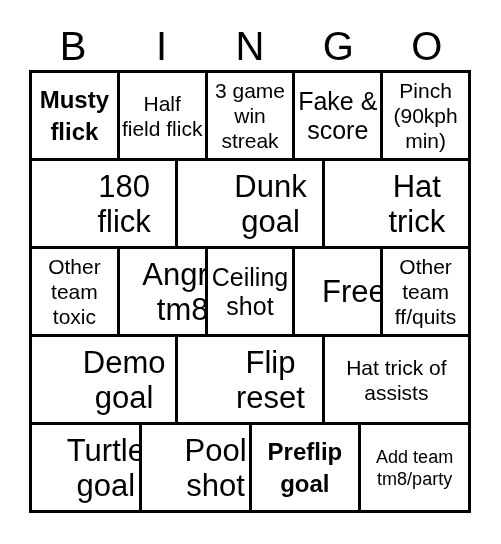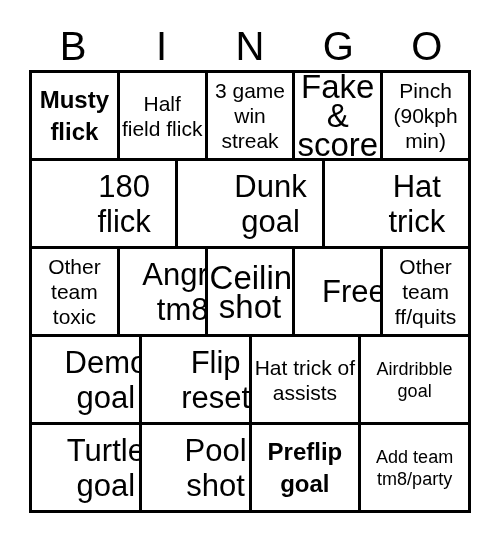--- a/index.html
+++ b/index.html
@@ -74,21 +74,21 @@
   }
   .cell-text {
     display: block;
     width: 100%;
     color: #000000;
     font-weight: 400;
   }
   
   .fs-xxl .cell-text { font-size: 31px; line-height: 35px; margin-left: 41px; }
   .fs-xl  .cell-text { font-size: 24px; line-height: 32px; font-weight: bold; }
-  .fs-lg  .cell-text { font-size: 33px; line-height: 29px; text-align: center; }
+  .fs-lg  .cell-text { font-size: 25px; line-height: 29px; text-align: center; }
   .fs-md  .cell-text { font-size: 21px; line-height: 25px; }
   .fs-sm  .cell-text { font-size: 18px; line-height: 22px; }
   .fs-xs  .cell-text { font-size: 15px; line-height: 19px; }
 </style>
 </head>
 <body>
 
 <div id="card">
 
   <div id="header-row">
@@ -152,23 +152,20 @@
     <div class="grid-row">
       <div class="cell fs-xxl">
           <span class="cell-text">Demo goal</span>
         </div>
       <div class="cell fs-xxl">
           <span class="cell-text">Flip reset</span>
         </div>
       <div class="cell fs-md">
           <span class="cell-text">Hat trick of assists</span>
         </div>
-      <div class="cell fs-sm">
-          <span class="cell-text">Airdribble goal</span>
-        </div>
     </div>
 
     <div class="grid-row">
       <div class="cell fs-xxl">
           <span class="cell-text">Turtle goal</span>
         </div>
       <div class="cell fs-xxl">
           <span class="cell-text">Pool shot</span>
         </div>
       <div class="cell fs-xl">

